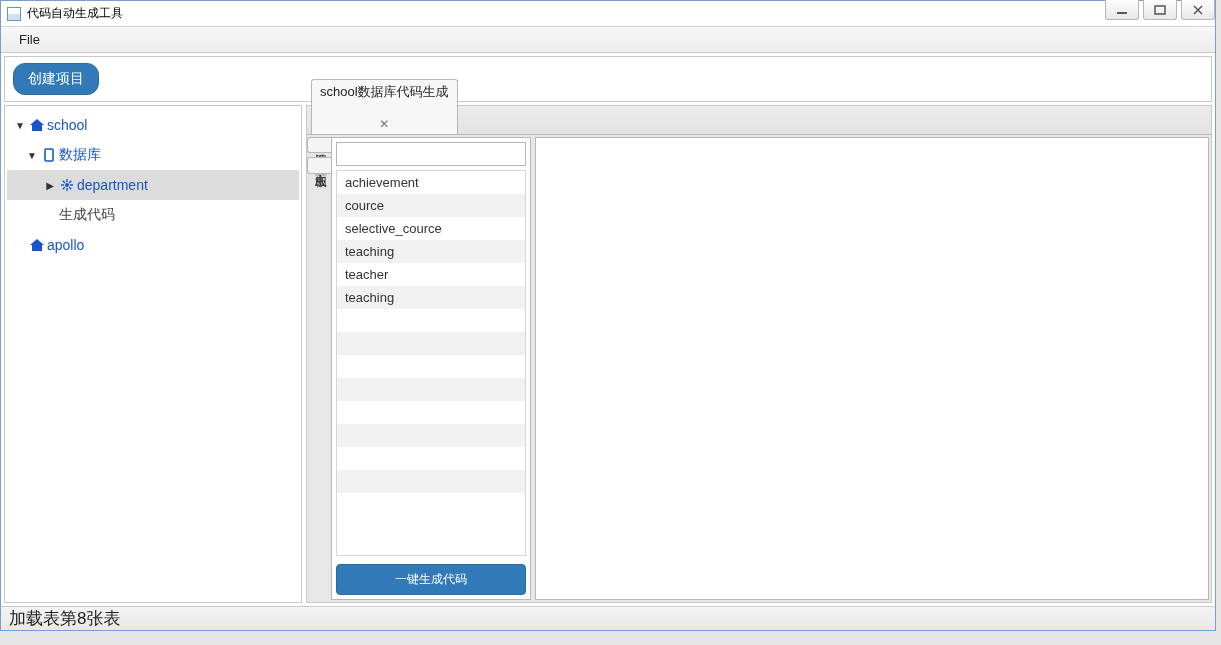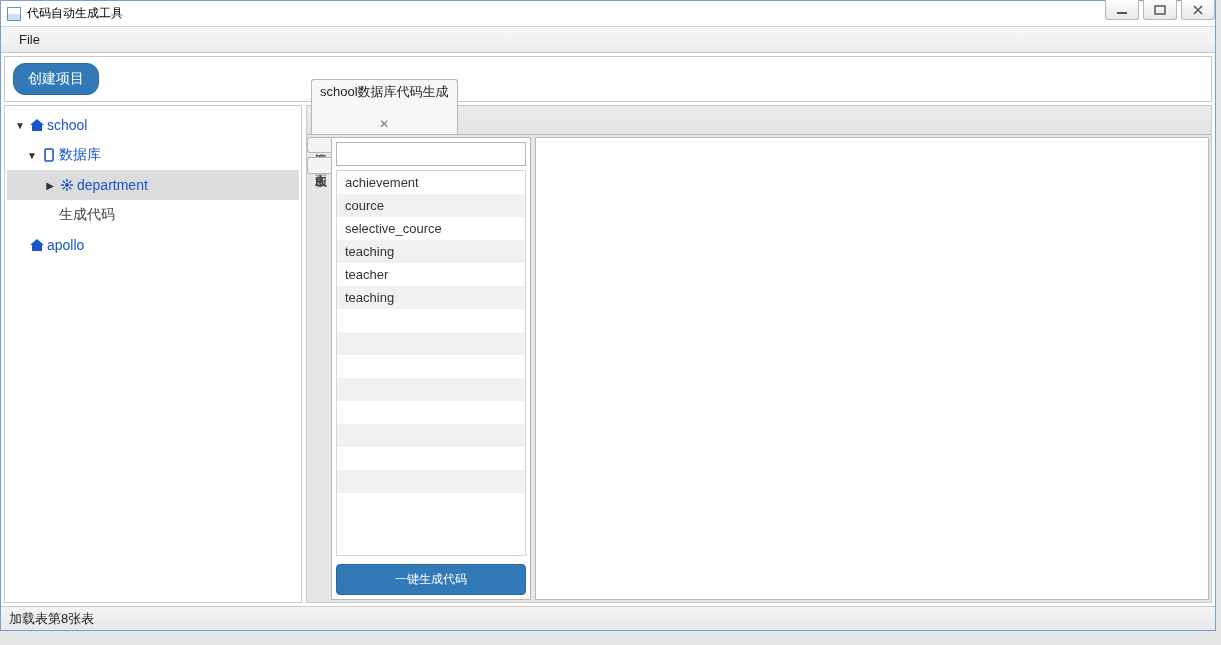--- a/index.html
+++ b/index.html
@@ -212,21 +212,21 @@
     border: 1px solid #b7b7b7;
     margin: 2px 2px 2px 4px;
   }
   
   .status-bar {
     height: 24px;
     background: linear-gradient(#f4f4f4,#e8e8e8);
     border-top: 1px solid #c9c9c9;
     display: flex; align-items: center;
     padding-left: 8px;
-    font-size: 13px;
+    font-size: 17px;
     color: #222;
   }
 </style>
 </head>
 <body>
 
 <div class="window">
 
   <div class="title-bar">
     <span class="app-icon"></span>

